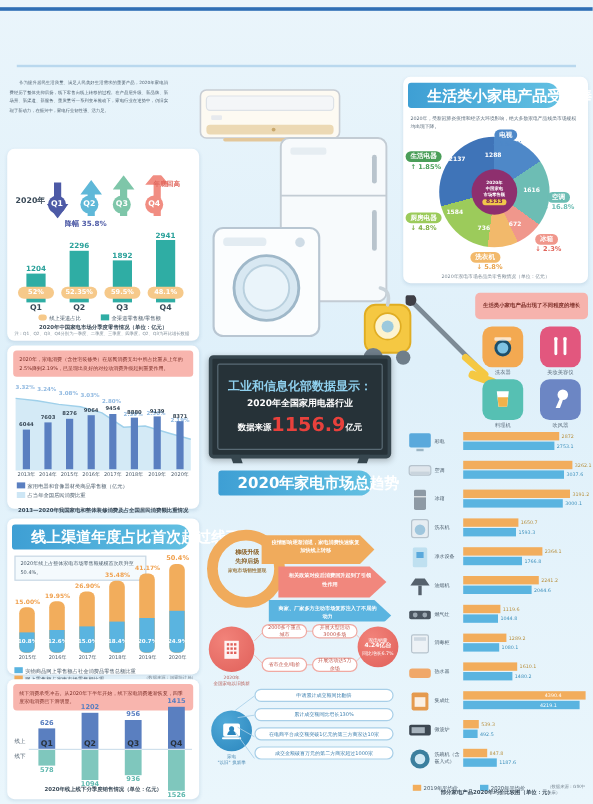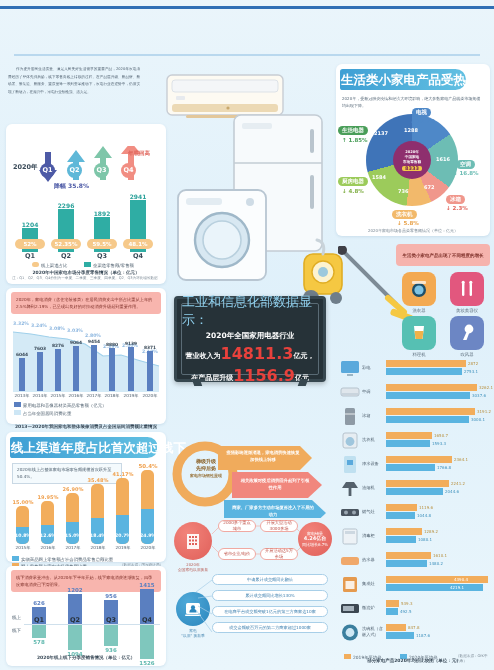--- a/index.html
+++ b/index.html
@@ -23,21 +23,21 @@
   .intro { position:absolute; top:66px; left:8px; width:132px;
     font-size:3.6px; line-height:7.5px; color:#4a5b6b; text-align:justify; text-indent:8px; }
 
   
   .panel { position:absolute; background:#fff; border-radius:6px;
     box-shadow:0 1px 3px rgba(40,90,140,.13); }
 
   .ribbon { position:relative; height:19px; border-radius:3px 12px 12px 3px;
     background:linear-gradient(90deg,#3e9fd4,#62c0e2);
     color:#fff; font-size:11.5px; font-weight:bold; line-height:19px;
-    padding-left:1px; white-space:nowrap; }
+    padding-left:16px; white-space:nowrap; }
   .ribbon.big { font-size:12.5px; height:21px; line-height:21px; }
 
   .note { font-size:4px; line-height:6.5px; color:#5a6b7a; }
   .redbox { background:#f8b5ae; color:#7d2f28; font-size:4.2px; line-height:7px;
     padding:4px 5px; border-radius:3px; }
   .greybox { border:1px solid #c9d8e4; background:#f4fafd; font-size:4.2px;
     line-height:6.5px; color:#4b5c6b; padding:3px 4px; }
 
   .axis { position:absolute; background:#cfe0ec; }
   .barlabel { position:absolute; font-size:6px; font-weight:bold; color:#2aa19a; text-align:center; }
@@ -64,21 +64,21 @@
 
   
   #sec-offline { top:566px; left:6px; width:160px; height:100px; }
 
   
   #tvbox { position:absolute; top:296px; left:174px; width:152px; height:86px;
     background:#263238; border:3px solid #37474f; border-radius:4px;
     box-shadow:0 2px 5px rgba(0,0,0,.25); }
   #tvbox .inner { position:absolute; inset:4px; border:1px solid #5a6b75; border-radius:2px;
     display:flex; flex-direction:column; align-items:center; justify-content:center; gap:2px; }
-  .tvline1 { font-size:13px; color:#8fd0ee; font-weight:normal; }
+  .tvline1 { font-size:10px; color:#8fd0ee; font-weight:bold; }
   .tvline2 { font-size:7.5px; color:#fff; font-weight:bold; }
   .tvline3 { font-size:7px; color:#fff; font-weight:bold; }
   .tvnum { color:#e8413c; font-size:16px; font-weight:bold; vertical-align:-1px; }
   .tvfoot { position:absolute; bottom:-7px; width:8px; height:7px; background:#37474f;
     transform:skewX(20deg); }
 
   #sec-trend { position:absolute; top:392px; left:172px; width:158px; height:150px; }
   .arrowtxt { position:absolute; font-size:4.3px; line-height:6.5px; color:#fff;
     font-weight:bold; text-align:center; }
 
@@ -369,31 +369,29 @@
     <div class="tick" style="left:90px;top:50px;width:30px;color:#28323c;">Q3</div>
     <div class="tick" style="left:126px;top:50px;width:30px;color:#28323c;">Q4</div>
   </div>
   <div class="centercap" style="top:655px;left:6px;width:160px;">2020年线上线下分季度销售情况（单位：亿元）</div>
 
   <div id="tvbox">
     <div class="inner">
       <div class="tvline1">工业和信息化部数据显示：</div>
       <div class="tvline2">2020年全国家用电器行业</div>
       <div>
-        <span class="tvline3">营业收入为</span><span class="tvnum">14811.3</span><span class="tvline3">亿元，</span>
-      </div>
-      <div>
-        <span class="tvline3">在产品层升级</span><span class="tvnum">1156.9</span><span class="tvline3">亿元</span>
+        <span class="tvline3">数据来源</span><span class="tvnum">1156.9</span><span class="tvline3">亿元</span>
       </div>
     </div>
     <div class="tvfoot" style="left:16px;"></div>
     <div class="tvfoot" style="right:16px;transform:skewX(-20deg);"></div>
   </div>
 
   <div id="sec-trend">
+    <div class="ribbon big" style="margin:0 0 0 10px;width:128px;">2020年家电市场总趋势</div>
 
     <svg style="position:absolute;top:26px;left:0;" width="158" height="100">
       <circle cx="33" cy="56" r="28" fill="none" stroke="#f0ab5c" stroke-width="9"></circle>
       <path d="M46 28 L128 28 L140 40 L128 52 L46 52 Z" fill="#f0ab5c"></path>
       <path d="M60 54 L136 54 L150 67 L136 80 L60 80 Z" fill="#f1877d"></path>
       <path d="M52 82 L140 82 L154 95 L140 108 L52 108 Z" fill="#5ab4e0"></path>
     </svg>
 
     <div style="position:absolute;top:66px;left:12px;width:44px;text-align:center;
                 font-size:5px;line-height:7px;color:#8a6026;font-weight:bold;">

